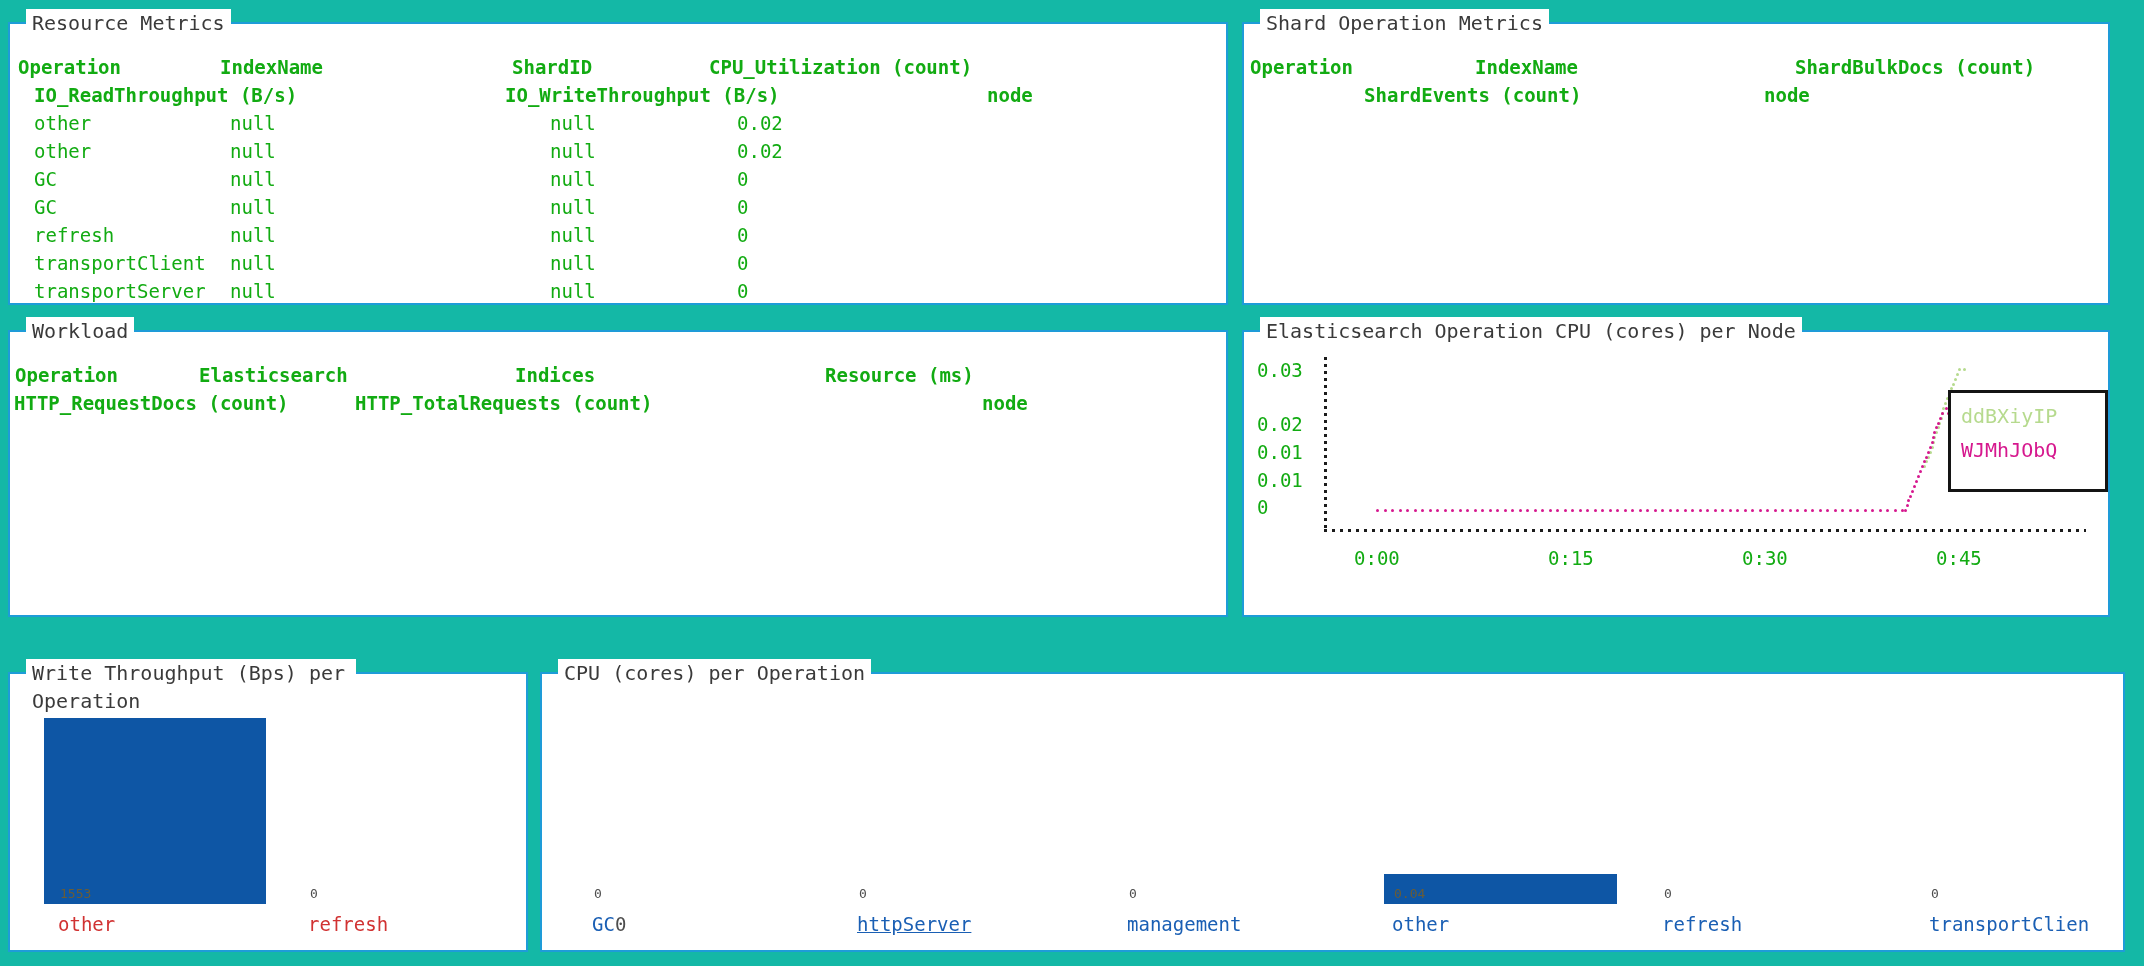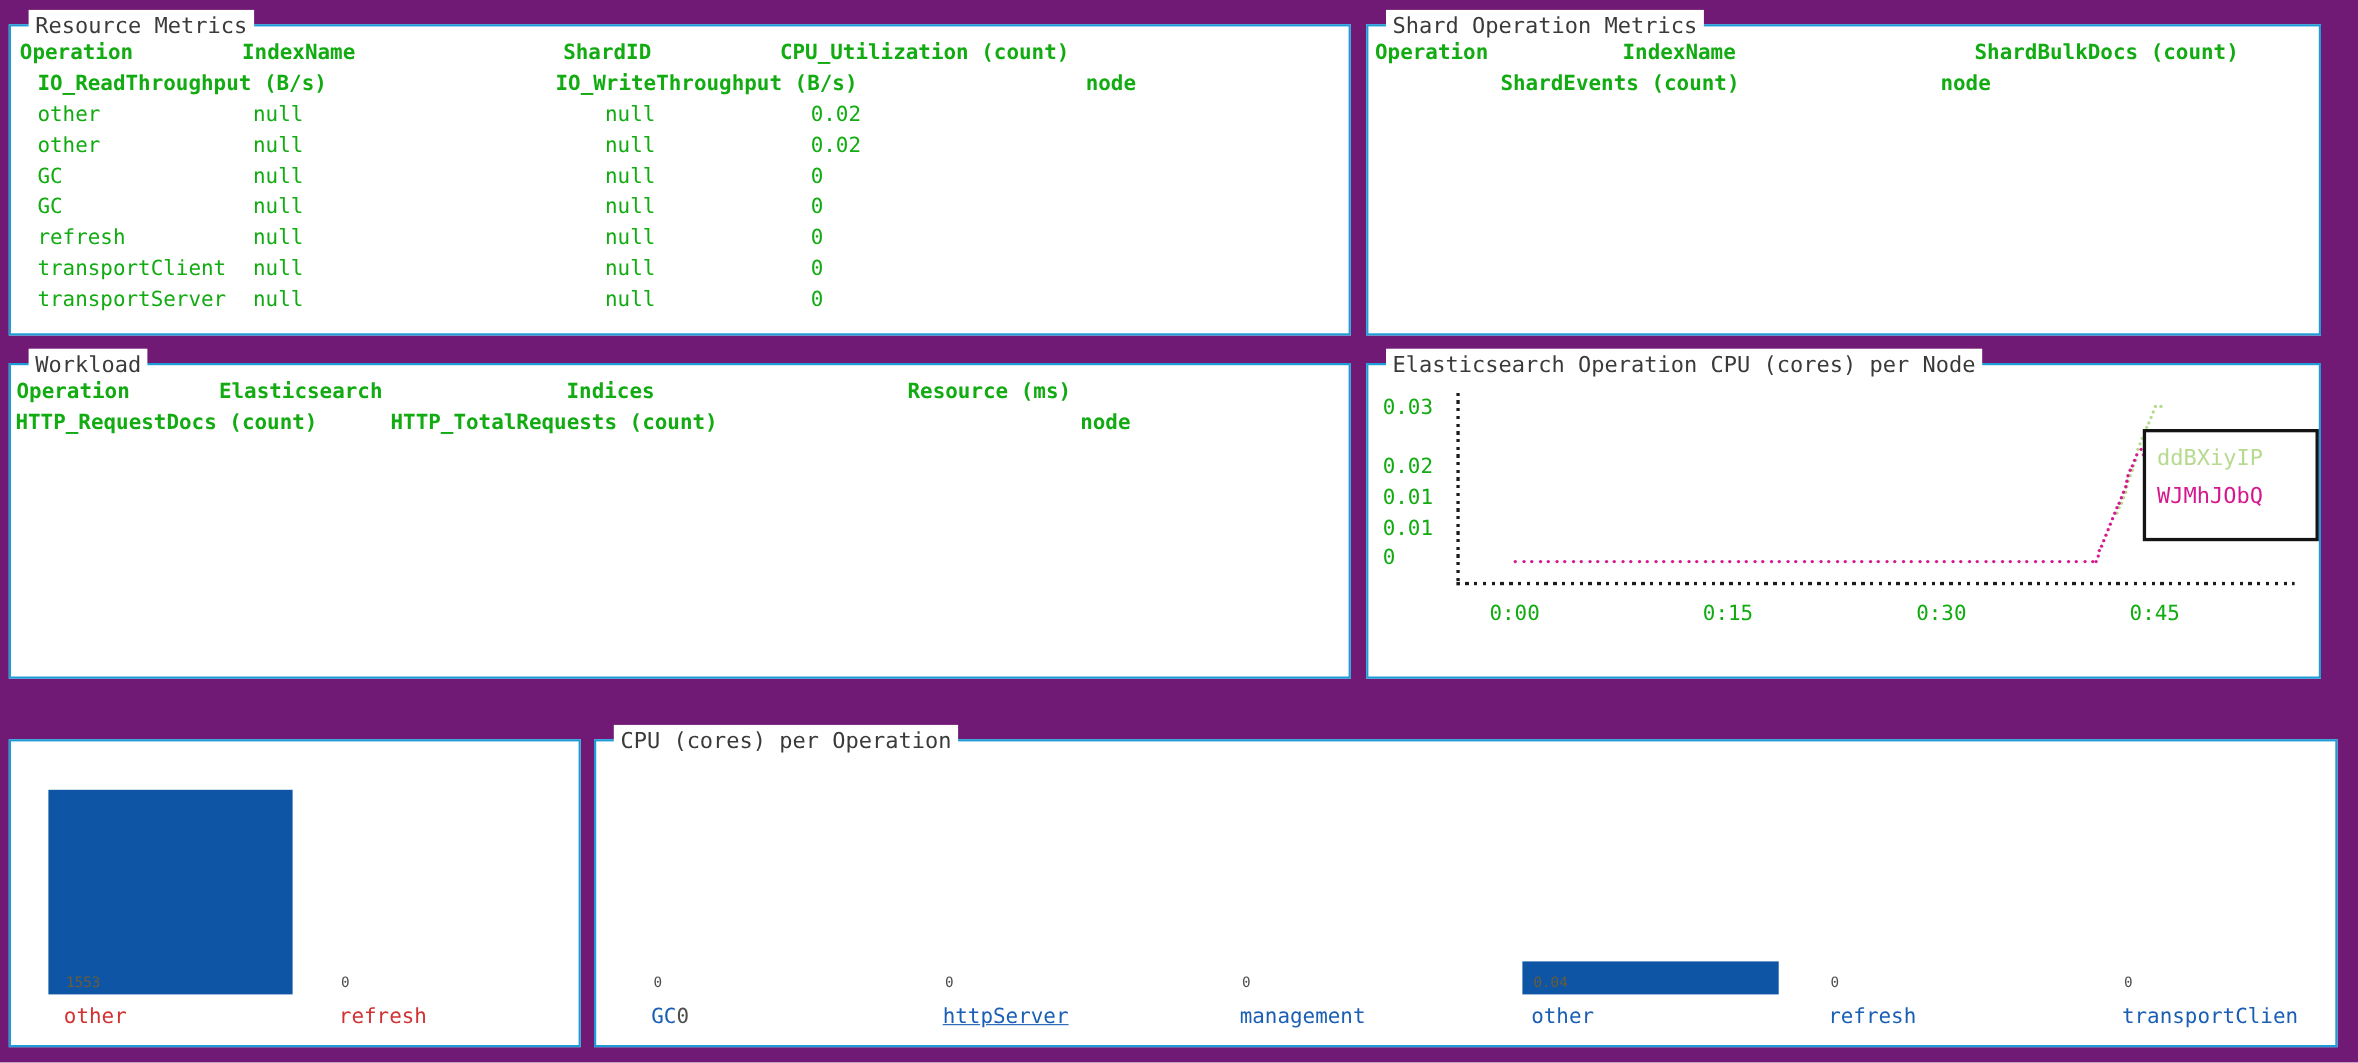--- a/index.html
+++ b/index.html
@@ -1,23 +1,23 @@
 <!DOCTYPE html>
 <html><head>
 <meta charset="utf-8">
 <style>
   html,body{margin:0;padding:0;background:#ffffff;}
-  #screen{position:relative;width:2144px;height:966px;background:#701a75;
+  #screen{position:relative;width:2144px;height:966px;background:#14b8a6;
           font-family:"DejaVu Sans Mono","Liberation Mono",monospace;overflow:hidden;}
   .panel{position:absolute;border:2px solid #1e9cd8;background:#ffffff;box-sizing:border-box;}
   .panel-title{position:absolute;top:-15px;left:16px;background:#ffffff;padding:0 6px;
                color:#3a3a3a;font-size:20px;line-height:28px;white-space:nowrap;z-index:3;}
   .panel-title.wrap{white-space:normal;width:318px;}
   .hdr{font-weight:bold;}
-  .trow{position:absolute;left:0;right:0;height:28px;}
+  .trow{position:absolute;left:0;right:0;height:28px;margin-top:19px;}
   .trow .c{position:absolute;font-size:19px;line-height:28px;white-space:pre;color:#12ab12;}
   .yaxis{position:absolute;width:3px;background:repeating-linear-gradient(to bottom,#1b1b1b 0 3px,transparent 3px 7px);}
   .xaxis{position:absolute;height:3px;background:repeating-linear-gradient(to right,#1b1b1b 0 3px,transparent 3px 8px);}
   .dot{position:absolute;width:3px;height:3px;border-radius:50%;}
   .ytick{position:absolute;left:13px;font-size:19px;line-height:20px;color:#12ab12;white-space:pre;}
   .xtick{position:absolute;font-size:19px;line-height:28px;color:#12ab12;white-space:pre;}
   .legend{position:absolute;left:704px;top:58px;width:134px;height:84px;border:3px solid #141414;
           background:#ffffff;z-index:2;padding:6px 10px;box-sizing:content-box;}
   .legend .l1,.legend .l2{display:block;font-size:20px;line-height:34px;white-space:pre;}
   .bar{position:absolute;background:#0e56a5;}
@@ -253,20 +253,21 @@
     <span class="xtick" style="left:498px;top:212px">0:30</span>
     <span class="xtick" style="left:692px;top:212px">0:45</span>
 
     <div class="legend">
       <span class="l1" style="color:#b6da8e">ddBXiyIP</span>
       <span class="l2" style="color:#d6188e">WJMhJObQ</span>
     </div>
   </div>
 
   <div class="panel" style="left:8px;top:672px;width:520px;height:280px;">
+    <span class="panel-title wrap">Write Throughput (Bps) per Operation</span>
     <div style="position:absolute;left:0;top:0;width:520px;height:280px;">
         <div class="bar" style="left: 34px; top: 44px; width: 222px; height: 186px;"></div>
         <span class="bval" style="left: 50px; top: 206px; color: rgb(106, 92, 54);">1553</span>
         <span class="blab" style="left: 48px; top: 236px; color: rgb(209, 50, 50);">other</span>
         <span class="bval" style="left: 300px; top: 206px; color: rgb(77, 77, 77);">0</span>
         <span class="blab" style="left: 298px; top: 236px; color: rgb(209, 50, 50);">refresh</span>
       </div>
   </div>
 
   <div class="panel" style="left:540px;top:672px;width:1585px;height:280px;">

